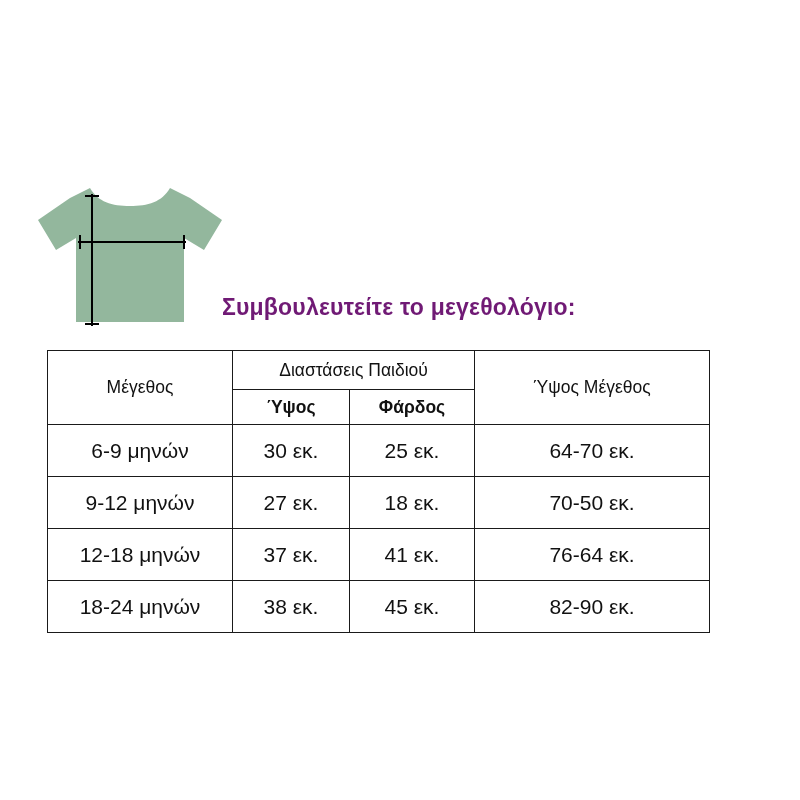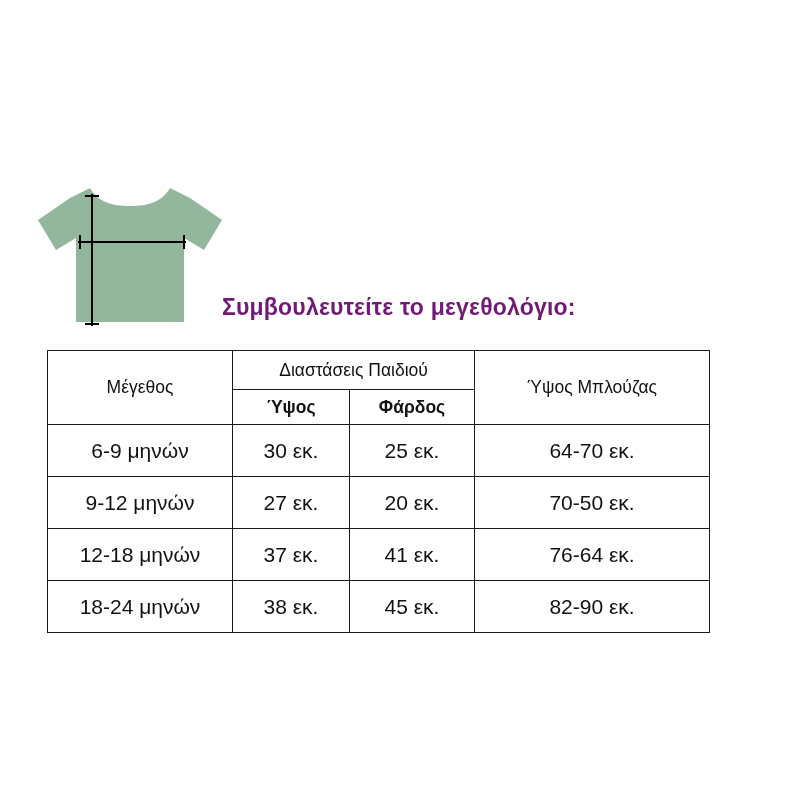--- a/index.html
+++ b/index.html
@@ -102,37 +102,37 @@
     <colgroup>
       <col class="col-size">
       <col class="col-height">
       <col class="col-width">
       <col class="col-child">
     </colgroup>
     <tbody>
       <tr class="row-head">
         <td class="head-cell" rowspan="2">Μέγεθος</td>
         <td class="head-cell" colspan="2">Διαστάσεις Παιδιού</td>
-        <td class="head-cell" rowspan="2">Ύψος Μπλούζας</td>
+        <td class="head-cell" rowspan="2">Ύψος Μέγεθος</td>
       </tr>
       <tr class="row-sub">
         <td class="head-cell">Ύψος</td>
         <td class="head-cell">Φάρδος</td>
       </tr>
 
       <tr class="row-data">
         <td>6-9 μηνών</td>
         <td>30 εκ.</td>
         <td>25 εκ.</td>
         <td>64-70 εκ.</td>
       </tr>
       <tr class="row-data">
         <td>9-12 μηνών</td>
         <td>27 εκ.</td>
-        <td>20 εκ.</td>
+        <td>18 εκ.</td>
         <td>70-50 εκ.</td>
       </tr>
       <tr class="row-data">
         <td>12-18 μηνών</td>
         <td>37 εκ.</td>
         <td>41 εκ.</td>
         <td>76-64 εκ.</td>
       </tr>
       <tr class="row-data">
         <td>18-24 μηνών</td>

